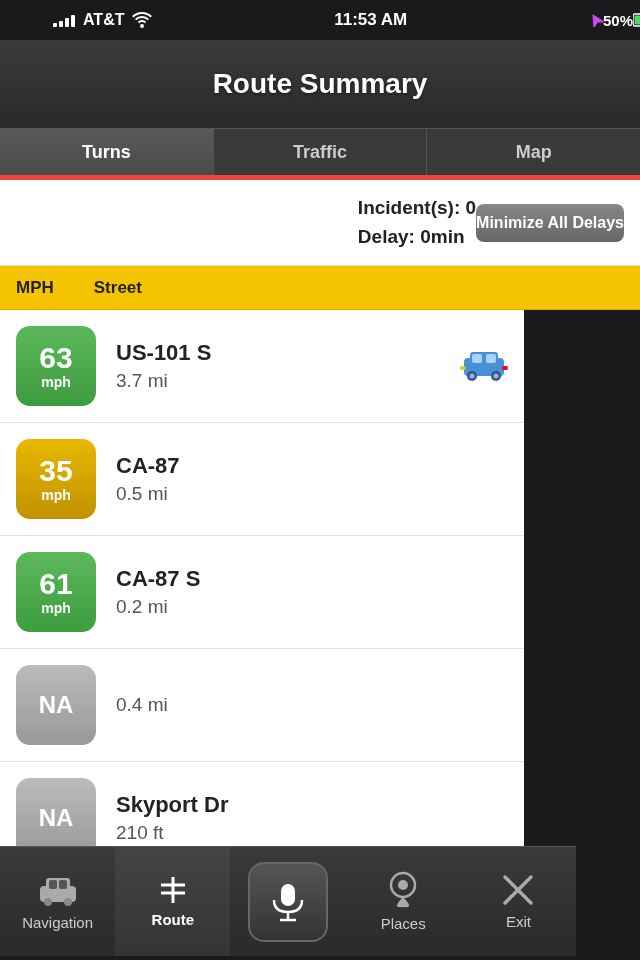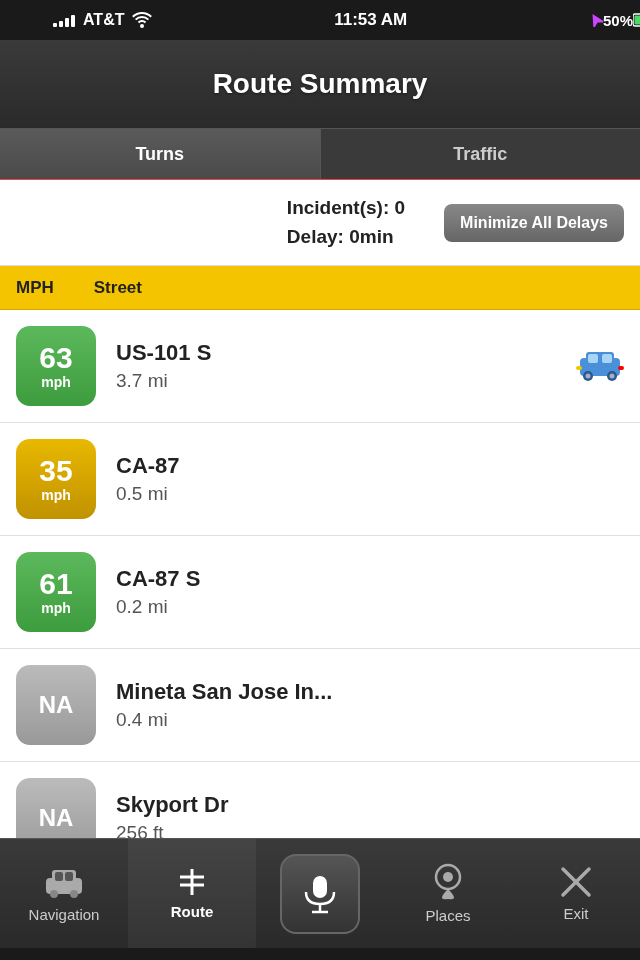--- a/index.html
+++ b/index.html
@@ -50,21 +50,21 @@
       text-shadow: 0 1px 3px rgba(0,0,0,0.5);
     }
 
     
     #tabs {
       width: 640px;
       height: 52px;
       background: #3a3a3a;
       display: flex;
       border-top: 1px solid #555;
-      border-bottom: 1px solid #ef4444;
+      border-bottom: 5px solid #ef4444;
     }
     .tab {
       flex: 1;
       display: flex;
       align-items: center;
       justify-content: center;
       color: #ccc;
       font-size: 18px;
       font-weight: 600;
       cursor: pointer;
@@ -85,25 +85,24 @@
       align-items: center;
       justify-content: flex-end;
       border-bottom: 1px solid #ddd;
     }
     .info-text { font-size: 19px; font-weight: 700; color: #222; line-height: 1.5; }
     .minimize-btn {
       background: linear-gradient(180deg, #888 0%, #666 100%);
       color: white;
       border: none;
       border-radius: 8px;
-      padding: 10px 16px;
+      padding: 10px 0;
       font-size: 16px;
       font-weight: 600;
       cursor: pointer;
-      margin-left: 39px;
     }
 
     
     #col-headers {
       width: 640px;
       height: 44px;
       background: #F5C400;
       display: flex;
       align-items: center;
       padding: 0 16px;
@@ -111,21 +110,21 @@
       border-bottom: 1px solid #d4a800;
     }
     .col-header {
       font-size: 17px;
       font-weight: 700;
       color: #222;
     }
 
     
     #route-list {
-      width: 640px;
+      width: 524px;
       background: #701a75;
       overflow: hidden;
     }
     .route-row {
       display: flex;
       align-items: center;
       padding: 16px 16px;
       border-bottom: 1px solid #e0e0e0;
       min-height: 90px;
       background: white;
@@ -172,23 +171,23 @@
     }
     .route-dist {
       font-size: 19px;
       color: #555;
     }
     .route-icon { margin-left: 12px; }
 
     
     #bottom-bar {
       position: absolute;
-      bottom: 12px;
+      bottom: 4px;
       left: 0;
-      width: 640px;
+      width: 576px;
       height: 110px;
       background: linear-gradient(180deg, #3a3a3a 0%, #2a2a2a 100%);
       display: flex;
       align-items: center;
       border-top: 1px solid #555;
     }
     .bottom-tab {
       flex: 1;
       display: flex;
       flex-direction: column;
@@ -254,20 +253,23 @@
 <div id="header">
   <h1>Route Summary</h1>
 </div>
 
 <div id="tabs">
   <div class="tab active">
     <span>Turns</span>
   </div>
   <div class="tab">
     <span>Traffic</span>
+  </div>
+  <div class="tab">
+    <span>Map</span>
   </div>
 </div>
 
 <div id="info-bar">
   <div>
     <div class="info-text">Incident(s): 0</div>
     <div class="info-text">Delay: 0min</div>
   </div>
   <button class="minimize-btn">Minimize All Delays</button>
 </div>
@@ -324,32 +326,31 @@
       <div class="route-name">CA-87 S</div>
       <div class="route-dist">0.2 mi</div>
     </div>
   </div>
 
   <div class="route-row">
     <div class="speed-badge gray">
       <span class="speed-num" style="font-size:24px;">NA</span>
     </div>
     <div class="route-info">
-      <div class="route-name">Mineta San Jose In...</div>
       <div class="route-dist">0.4 mi</div>
     </div>
   </div>
 
   <div class="route-row">
     <div class="speed-badge gray">
       <span class="speed-num" style="font-size:24px;">NA</span>
     </div>
     <div class="route-info">
       <div class="route-name">Skyport Dr</div>
-      <div class="route-dist">256 ft</div>
+      <div class="route-dist">210 ft</div>
     </div>
   </div>
 
 </div>
 
 <div id="bottom-bar">
 
   <div class="bottom-tab">
     <svg width="40" height="36" viewBox="0 0 40 36">
       <rect x="2" y="14" width="36" height="16" rx="4" fill="#aaa"></rect>

